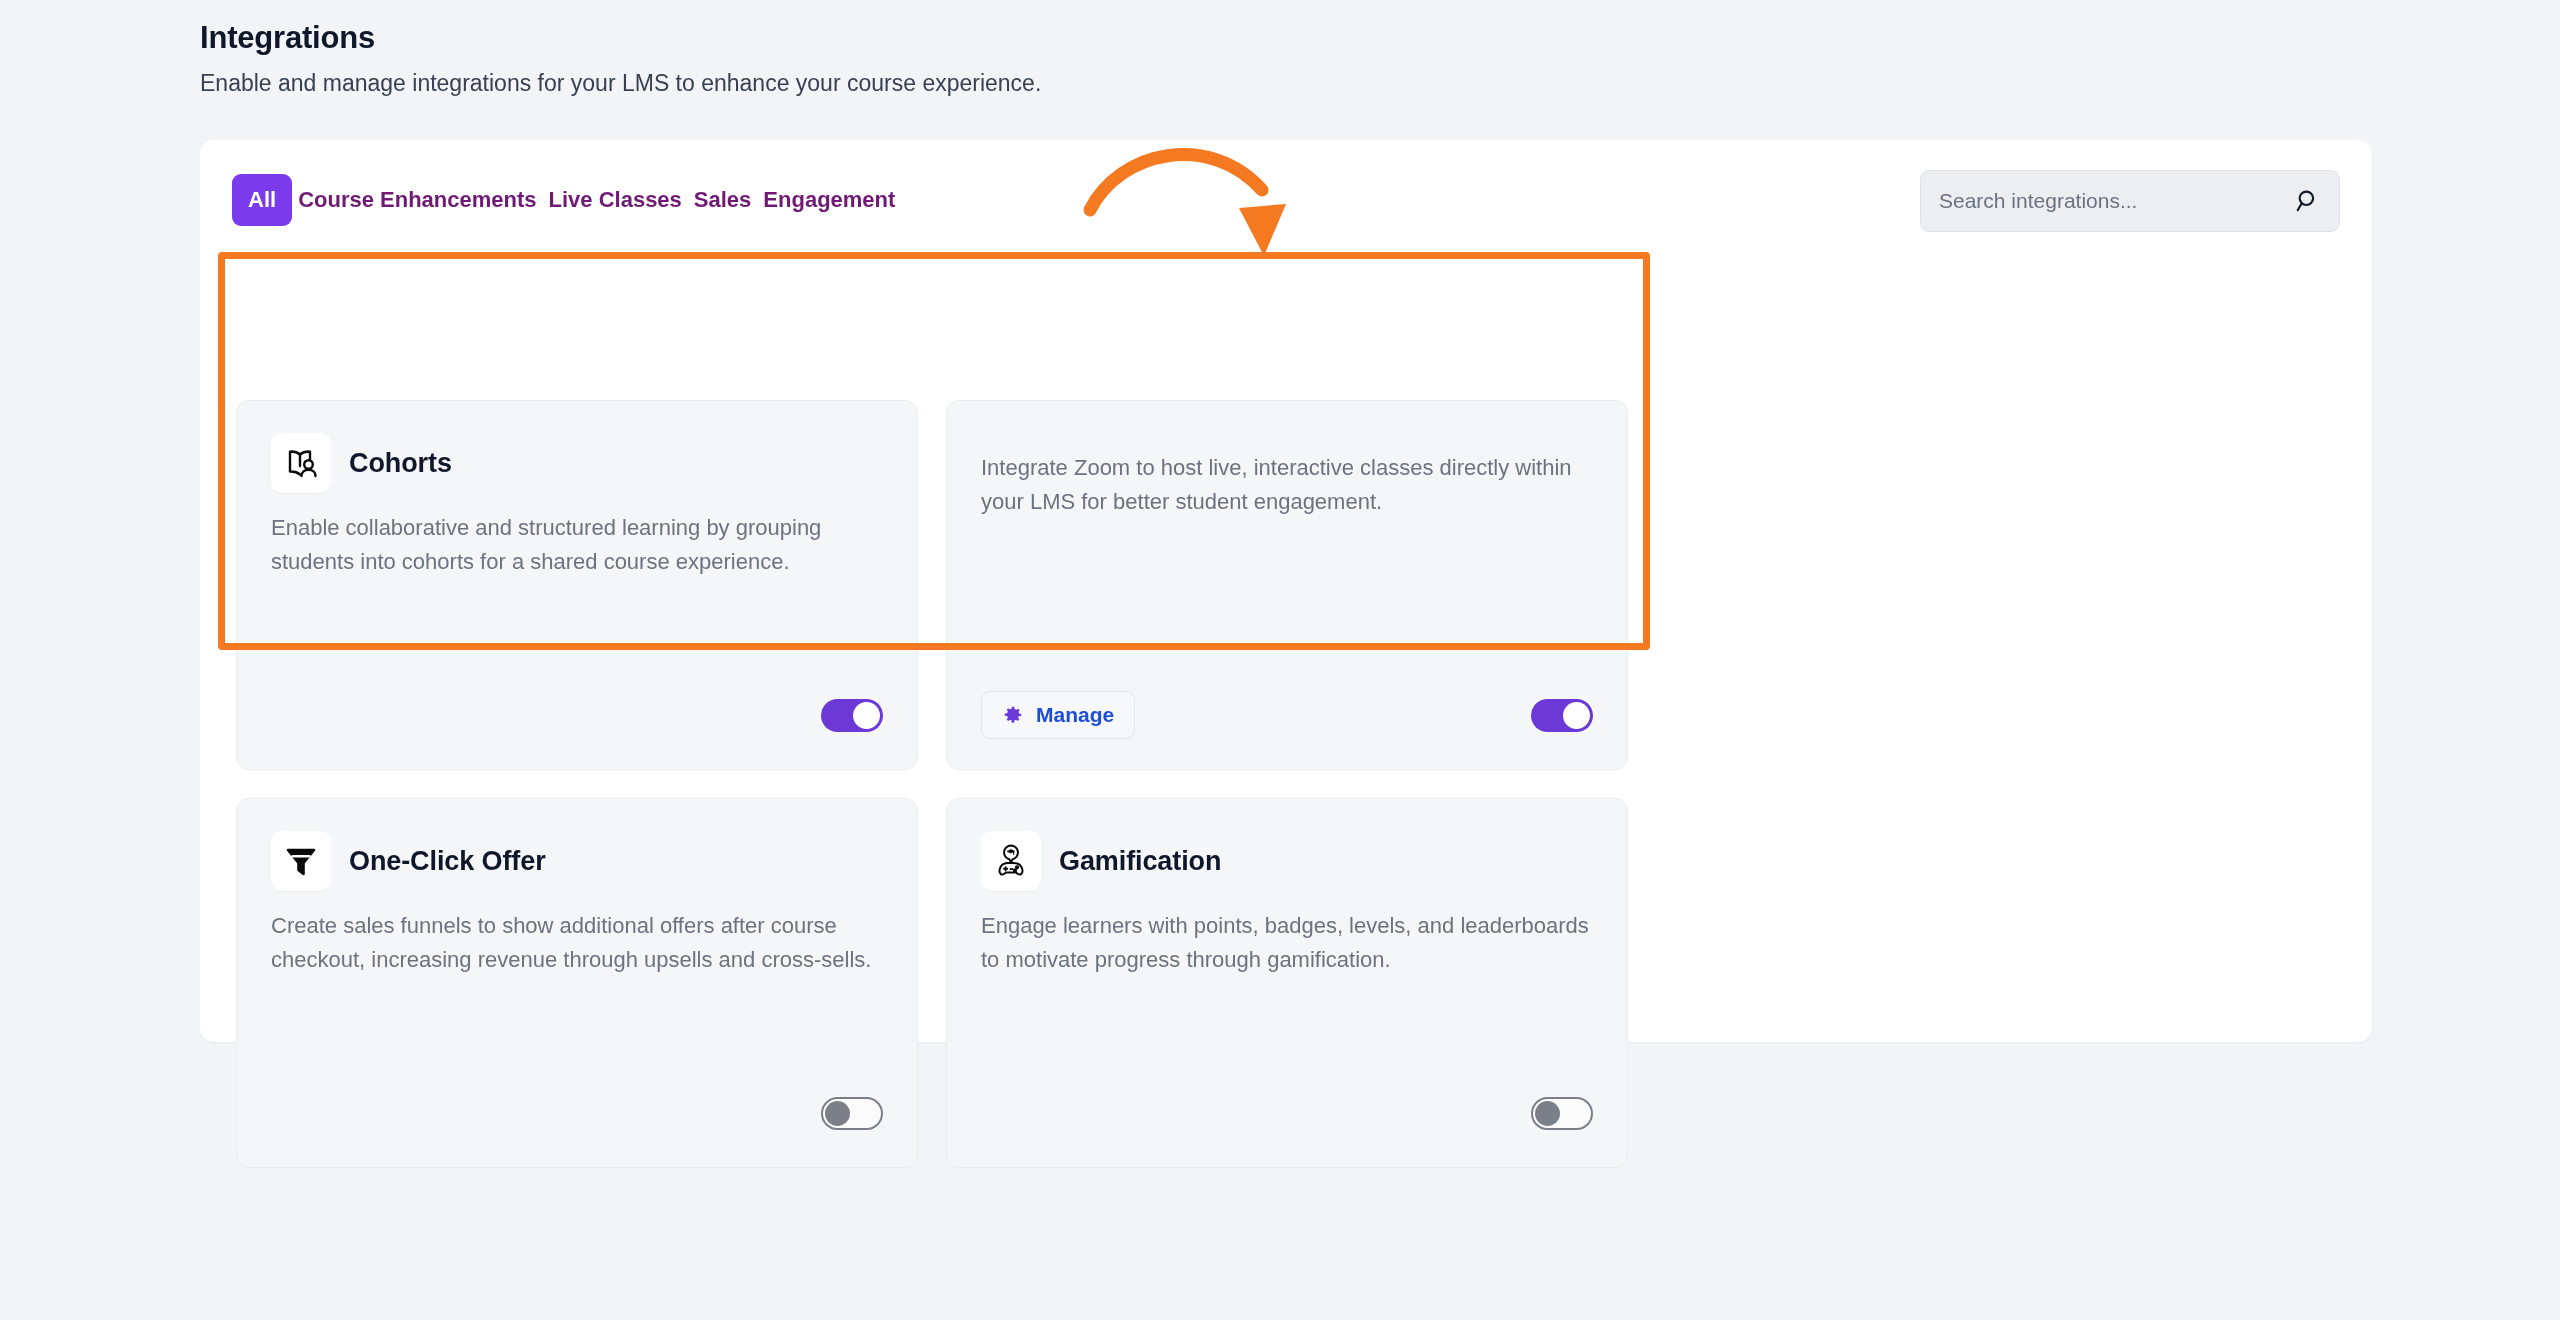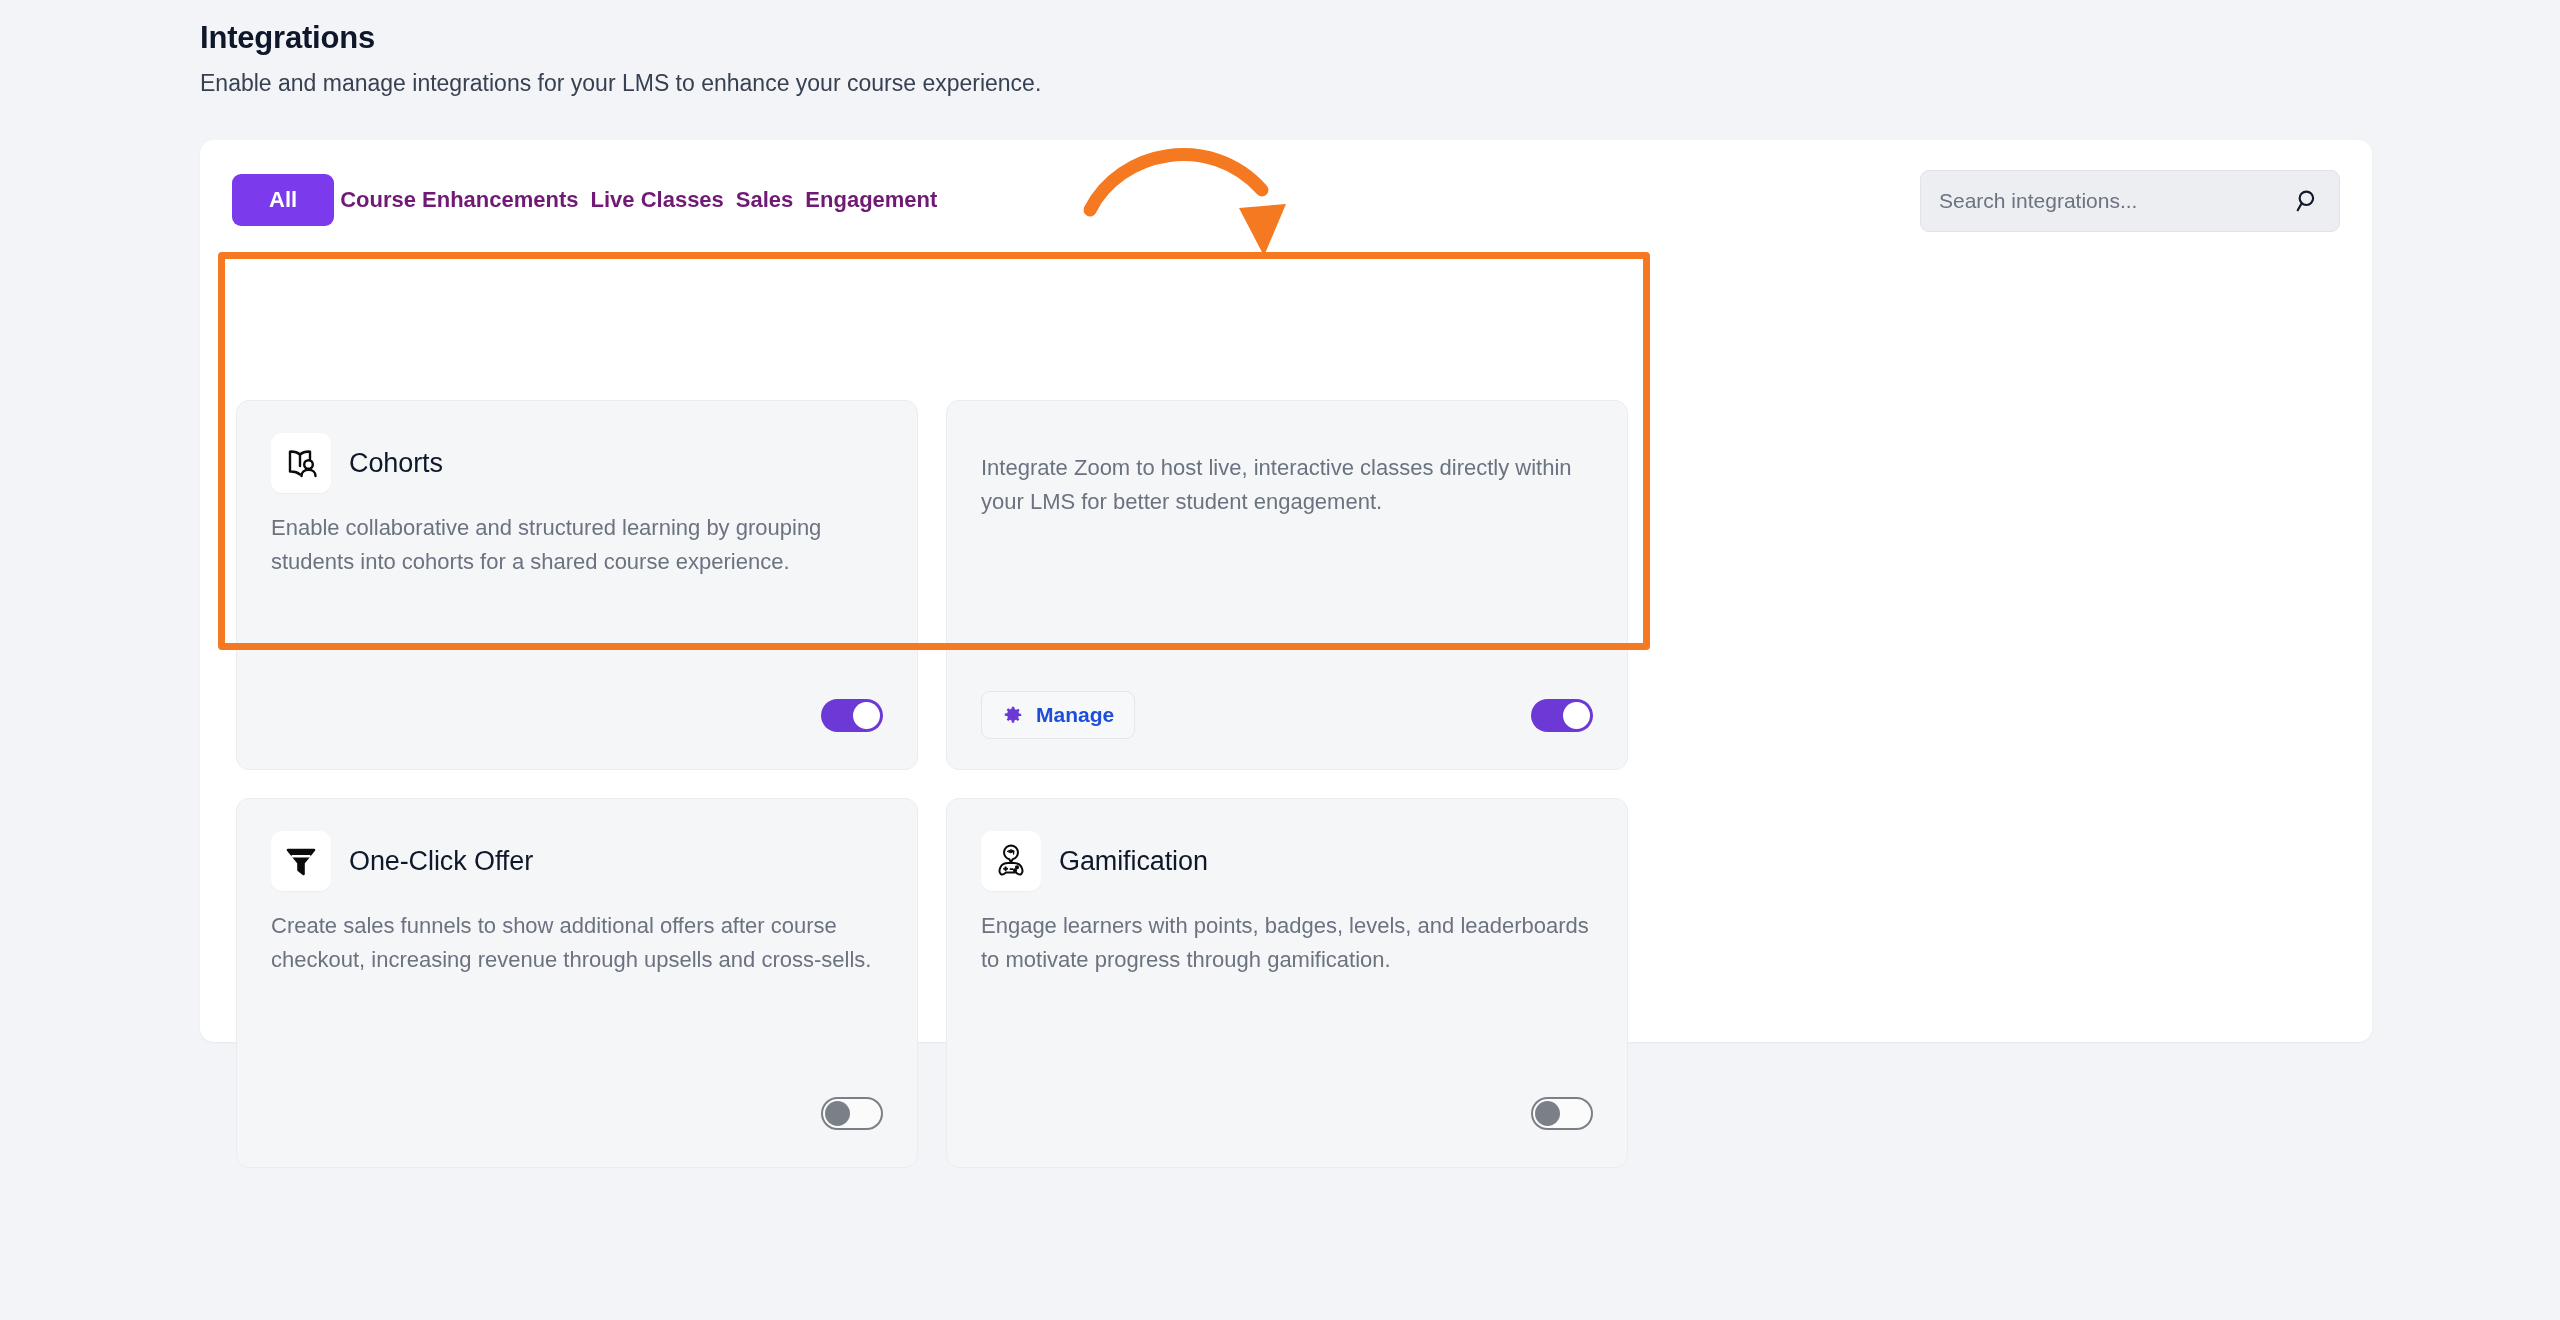--- a/index.html
+++ b/index.html
@@ -63,21 +63,21 @@
     border-radius: 9px;
     cursor: pointer;
     white-space: nowrap;
     background: transparent;
     border: none;
     font-family: inherit;
   }
   .tab.active {
     background: #7c3aed;
     color: #ffffff;
-    padding: 13px 37px;
+    padding: 13px 16px;
   }
 
   .search-box {
     position: absolute;
     right: 32px;
     top: 30px;
     width: 420px;
     height: 62px;
     background: #eceef1;
     border: 1px solid #dfe3e8;
@@ -128,21 +128,21 @@
     background: #ffffff;
     border-radius: 11px;
     display: flex;
     align-items: center;
     justify-content: center;
     flex: none;
     box-shadow: 0 1px 1px rgba(16,24,40,.04);
   }
   .card-title {
     font-size: 27px;
-    font-weight: normal;
+    font-weight: bold;
     color: #0f172a;
     letter-spacing: -0.1px;
   }
   .badge {
     position: absolute;
     right: 0;
     top: 50%;
     transform: translateY(-50%);
     display: flex;
     align-items: center;

